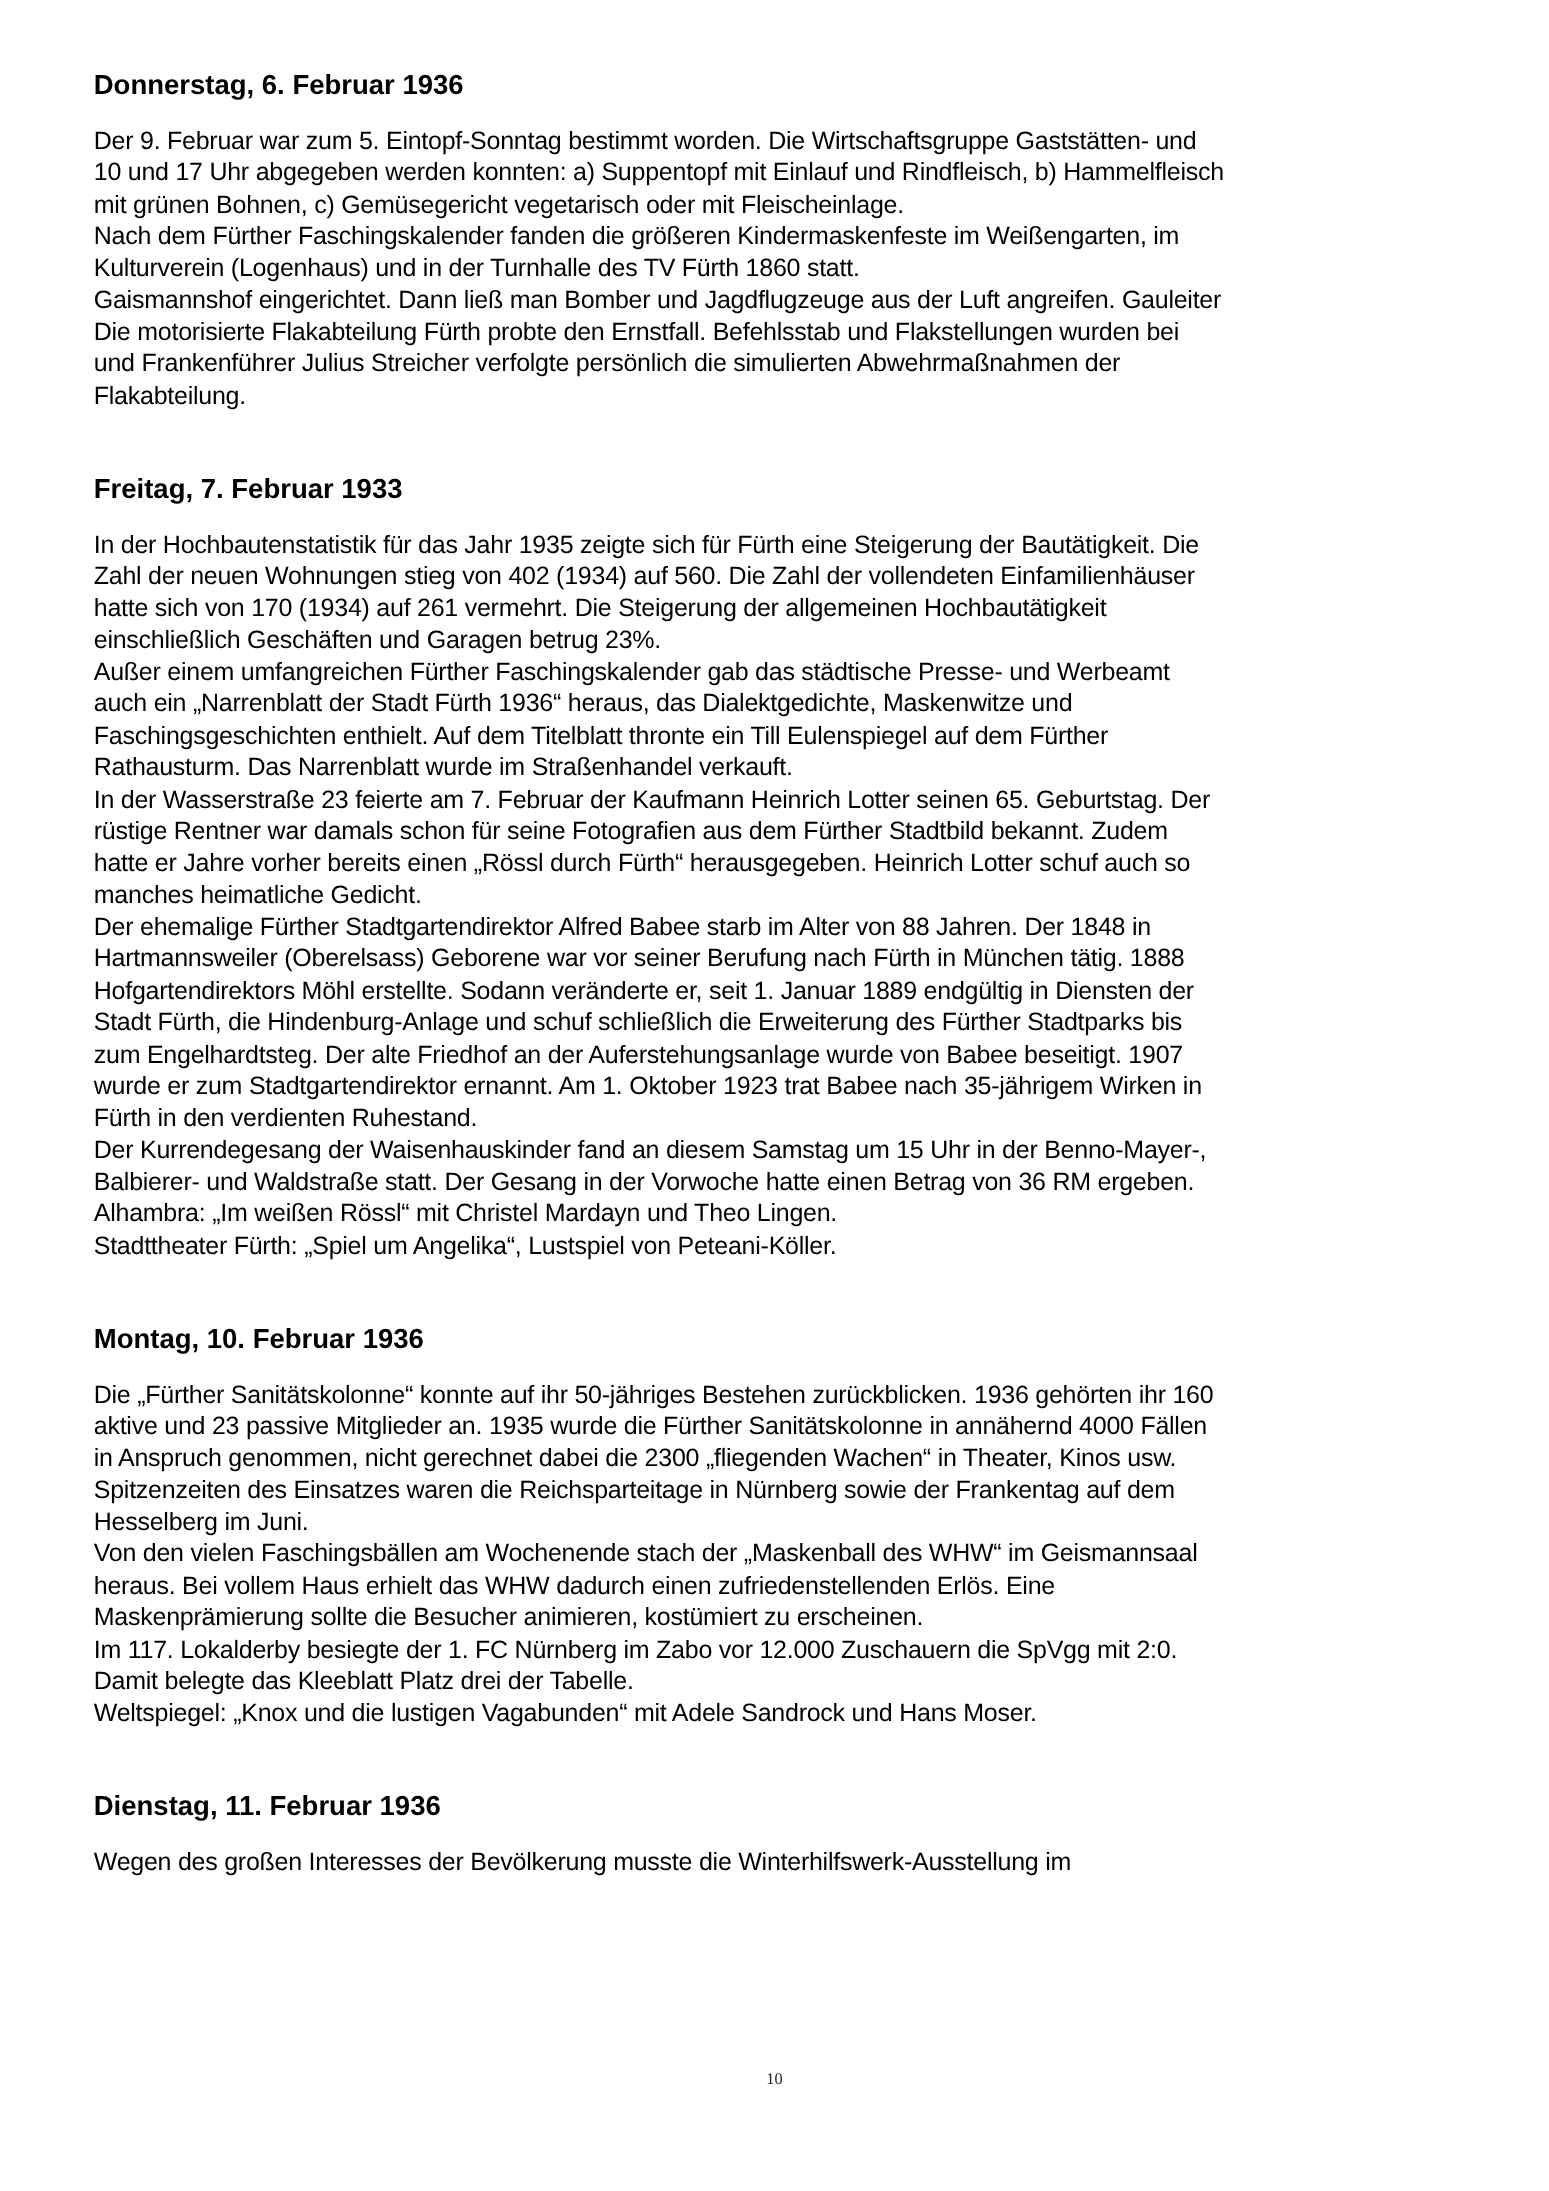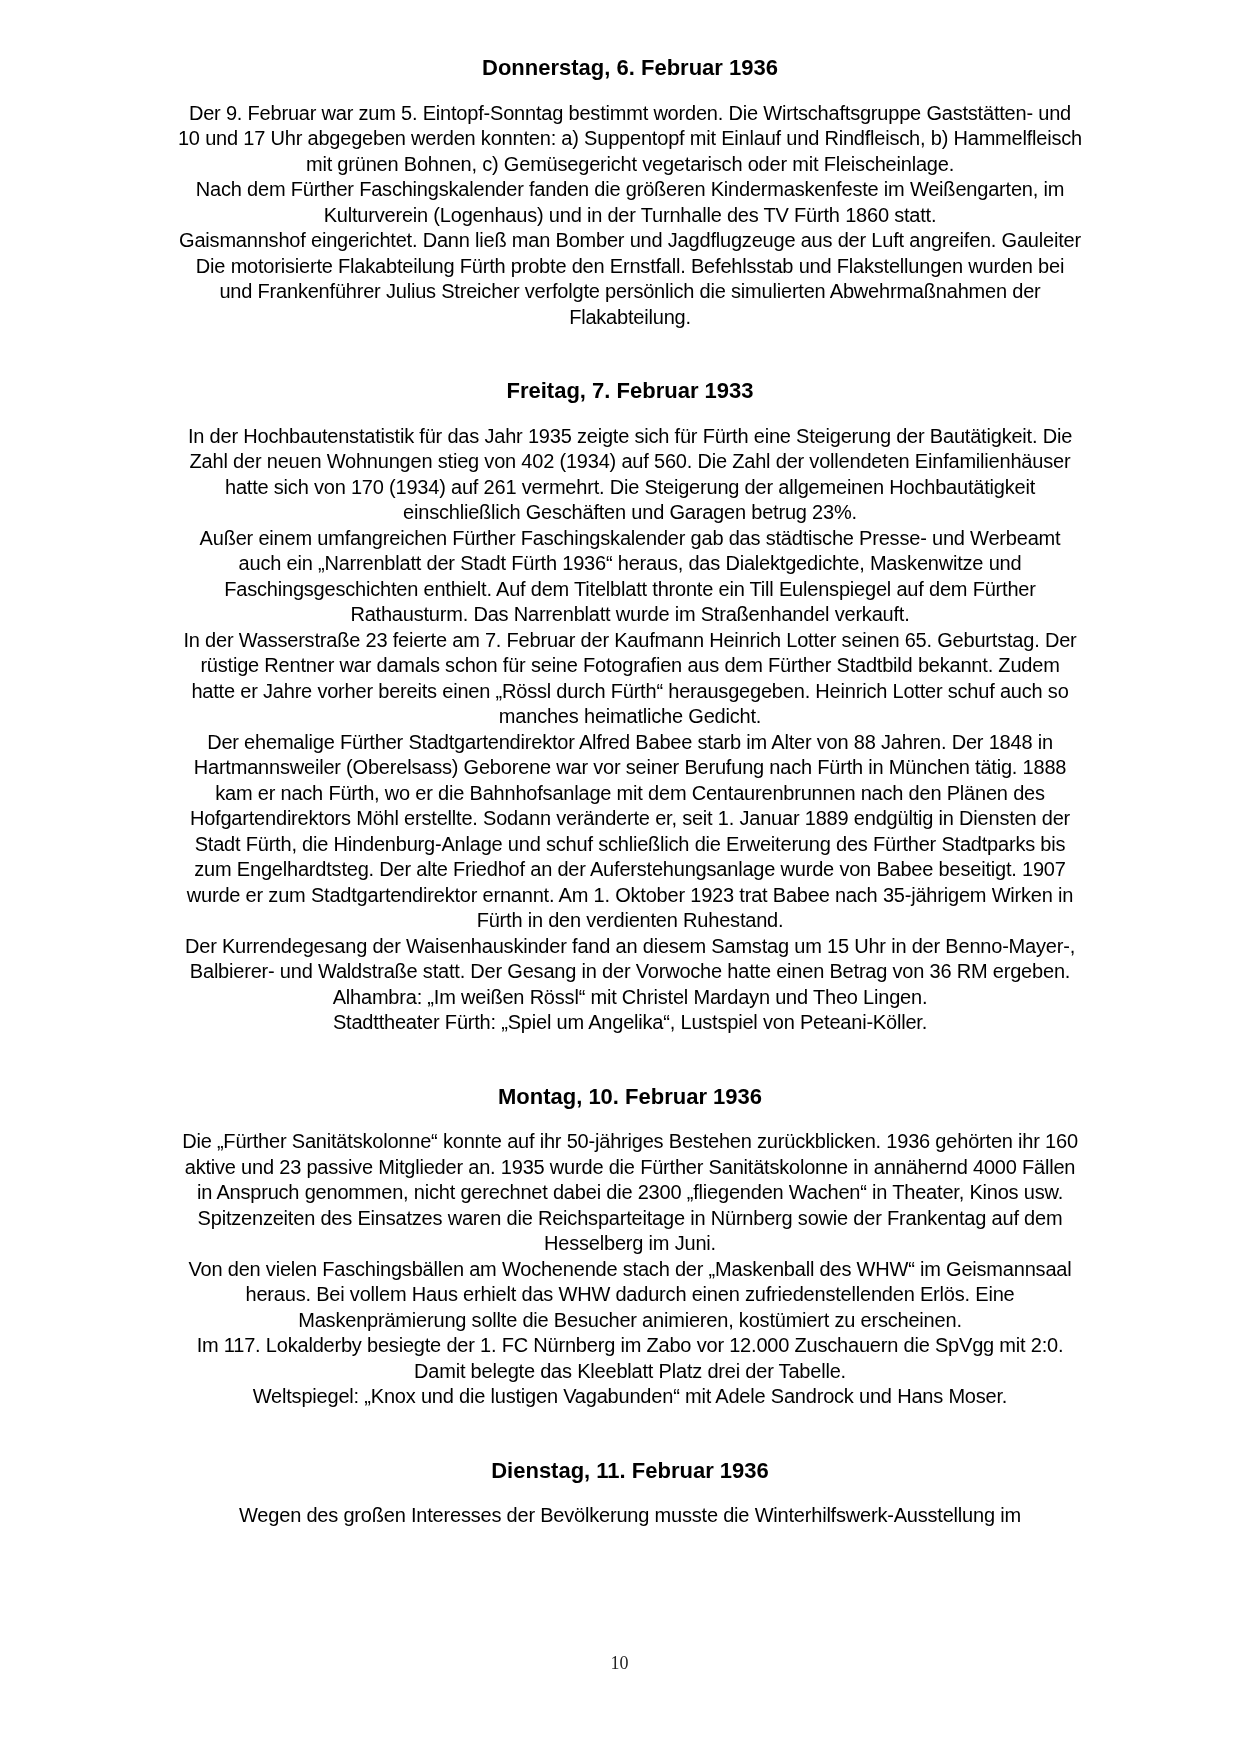--- a/index.html
+++ b/index.html
@@ -11,24 +11,23 @@
     position: relative;
     width: 1239px;
     height: 1753px;
     background: #ffffff;
     overflow: hidden;
     font-family: "Liberation Sans", "DejaVu Sans", sans-serif;
     color: #000000;
   }
   .content {
     position: absolute;
-    left: 85px;
+    left: 75px;
     top: 55px;
     width: 1090px;
-    text-align: center;
   }
   section.sec {
     margin: 0;
   }
   h2.heading {
     font-size: 22px;
     font-weight: bold;
     line-height: 25.5px;
     margin: 48px 0 20px 0;
     white-space: nowrap;
@@ -42,21 +41,21 @@
     white-space: nowrap;
     letter-spacing: -0.2px;
   }
   .footer {
     position: absolute;
     left: 0;
     top: 1652px;
     width: 100%;
     text-align: center;
     font-family: "Liberation Serif", "DejaVu Serif", serif;
-    font-size: 18px;
+    font-size: 13px;
     line-height: 22px;
     color: #222222;
   }
 </style>
 </head>
 <body>
 
 <div class="page">
   <div class="content">
 
@@ -90,21 +89,20 @@
           <div class="line">rüstige Rentner war damals schon für seine Fotografien aus dem Fürther Stadtbild bekannt. Zudem</div>
           <div class="line">hatte er Jahre vorher bereits einen „Rössl durch Fürth“ herausgegeben. Heinrich Lotter schuf auch so</div>
           <div class="line">manches heimatliche Gedicht.</div>
         </div>
     </section>
 
     <section class="sec">
       <div class="lines">
           <div class="line">Der ehemalige Fürther Stadtgartendirektor Alfred Babee starb im Alter von 88 Jahren. Der 1848 in</div>
           <div class="line">Hartmannsweiler (Oberelsass) Geborene war vor seiner Berufung nach Fürth in München tätig. 1888</div>
-          <div class="line">kam er nach Fürth, wo er die Bahnhofsanlage mit dem Centaurenbrunnen nach den Plänen des</div>
           <div class="line">Hofgartendirektors Möhl erstellte. Sodann veränderte er, seit 1. Januar 1889 endgültig in Diensten der</div>
           <div class="line">Stadt Fürth, die Hindenburg-Anlage und schuf schließlich die Erweiterung des Fürther Stadtparks bis</div>
           <div class="line">zum Engelhardtsteg. Der alte Friedhof an der Auferstehungsanlage wurde von Babee beseitigt. 1907</div>
           <div class="line">wurde er zum Stadtgartendirektor ernannt. Am 1. Oktober 1923 trat Babee nach 35-jährigem Wirken in</div>
           <div class="line">Fürth in den verdienten Ruhestand.</div>
           <div class="line">Der Kurrendegesang der Waisenhauskinder fand an diesem Samstag um 15 Uhr in der Benno-Mayer-,</div>
           <div class="line">Balbierer- und Waldstraße statt. Der Gesang in der Vorwoche hatte einen Betrag von 36 RM ergeben.</div>
           <div class="line">Alhambra: „Im weißen Rössl“ mit Christel Mardayn und Theo Lingen.</div>
           <div class="line">Stadttheater Fürth: „Spiel um Angelika“, Lustspiel von Peteani-Köller.</div>
         </div>

